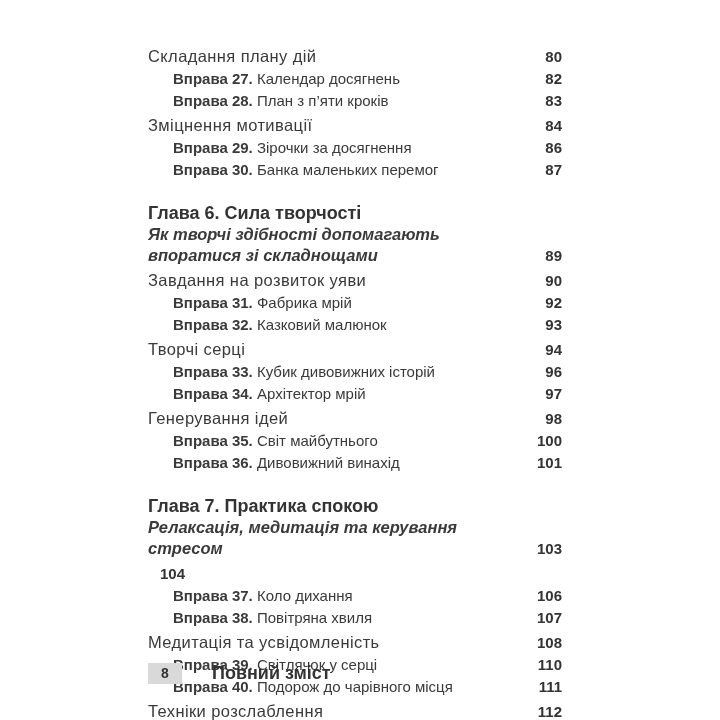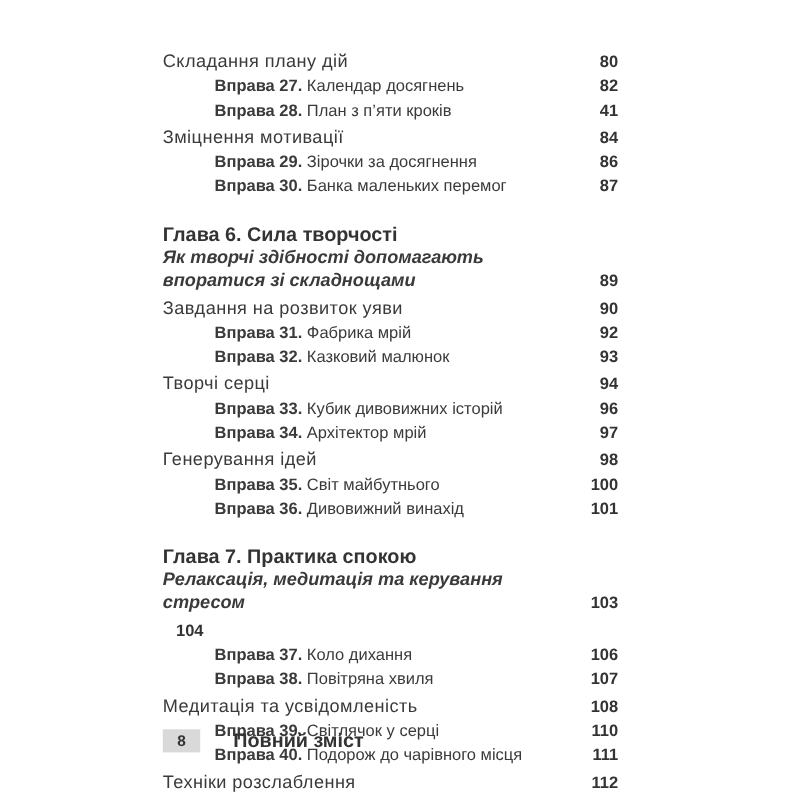--- a/index.html
+++ b/index.html
@@ -36,21 +36,21 @@
     font-size:16.5px;
     letter-spacing:0.4px;
     margin-top:4px;
     text-align:center;
   }
   .exercise {
     padding-left:25px;
     font-size:15px;
     margin-top:1px;
   }
-  .exercise .prefix { font-weight:700;margin-left:22px; }
+  .exercise .prefix { font-weight:700; }
   .chapter {
     font-weight:700;
     font-size:18px;
     color:#333333;
     margin-top:22px;
     line-height:22px;
   }
   .subtitle {
     font-weight:700;
     font-style:italic;
@@ -92,21 +92,21 @@
     <div class="row section">
       <span class="title">Складання плану дій</span>
       <span class="page">80</span>
     </div>
     <div class="row exercise">
       <span class="title"><span class="prefix">Вправа 27.</span> Календар досягнень</span>
       <span class="page">82</span>
     </div>
     <div class="row exercise">
       <span class="title"><span class="prefix">Вправа 28.</span> План з п’яти кроків</span>
-      <span class="page">41</span>
+      <span class="page">83</span>
     </div>
     <div class="row section">
       <span class="title">Зміцнення мотивації</span>
       <span class="page">84</span>
     </div>
     <div class="row exercise">
       <span class="title"><span class="prefix">Вправа 29.</span> Зірочки за досягнення</span>
       <span class="page">86</span>
     </div>
     <div class="row exercise">

